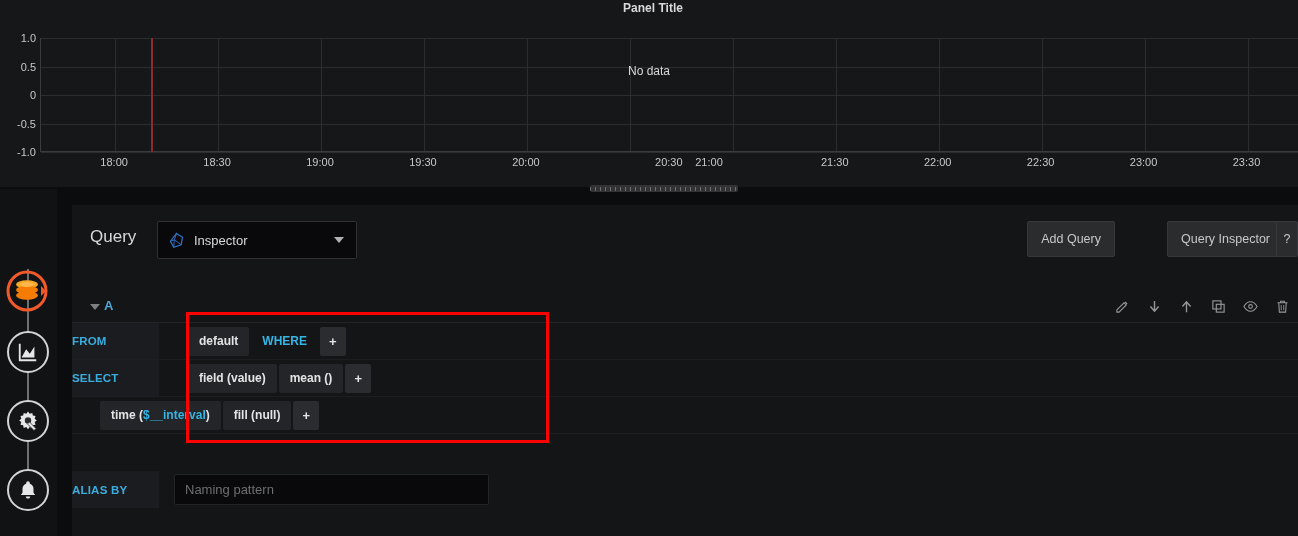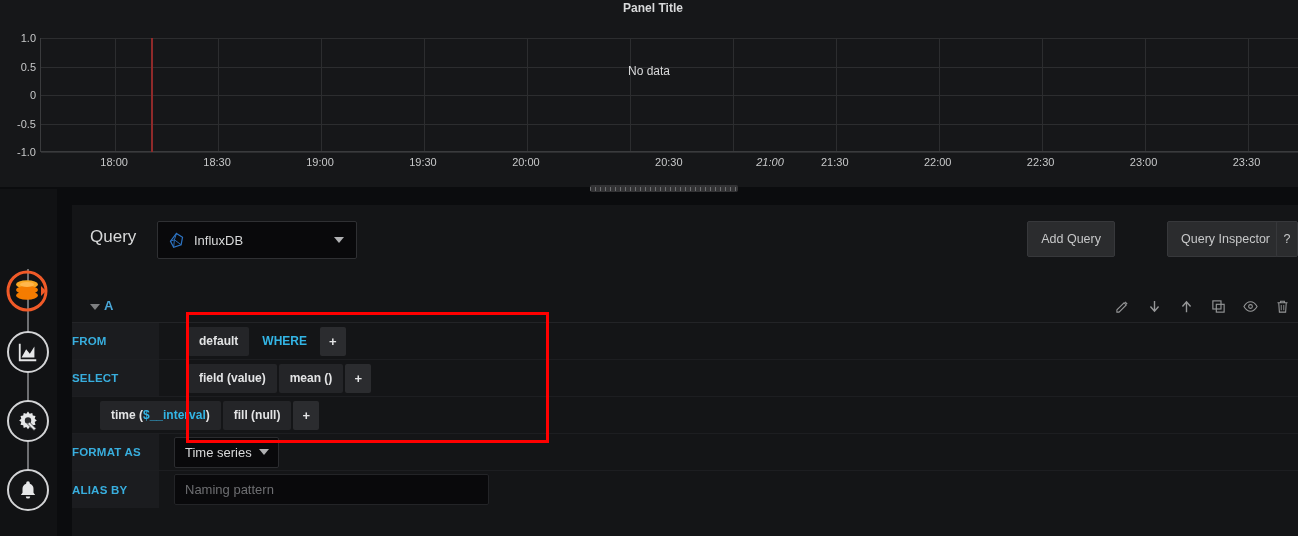--- a/index.html
+++ b/index.html
@@ -200,21 +200,21 @@
     </div>
   <div id="annotation-line" style="left: 151px; background: rgb(143, 42, 42);"></div>
   <div id="no-data-label">No data</div>
   <div id="resize-handle"></div>
 <div class="xtick" style="left: 114.121px;">18:00</div>
     <div class="xtick" style="left: 217.067px;">18:30</div>
     <div class="xtick" style="left: 320.013px;">19:00</div>
     <div class="xtick" style="left: 422.959px;">19:30</div>
     <div class="xtick" style="left: 525.905px;">20:00</div>
     <div class="xtick" style="left: 628.851px; margin-left: 40px;">20:30</div>
-    <div class="xtick" style="left: 770px; font-style: italic;">21:00</div>
+    <div class="xtick" style="left: 709px;">21:00</div>
     <div class="xtick" style="left: 834.743px;">21:30</div>
     <div class="xtick" style="left: 937.689px;">22:00</div>
     <div class="xtick" style="left: 1040.64px;">22:30</div>
     <div class="xtick" style="left: 1143.58px;">23:00</div>
     <div class="xtick" style="left: 1246.53px;">23:30</div>
   </div>
 
 <div id="sidebar">
   <div id="rail"></div>
 
@@ -259,21 +259,21 @@
   <div id="query-header">
     <div id="query-label">Query</div>
 
     <div id="ds-picker">
       <svg width="17" height="17" viewBox="0 0 24 24">
         <path d="M12 2 L20.5 7.5 L18.5 18 L8 21.5 L3.5 13 Z" fill="none" stroke="#2d74c4" stroke-width="1.7"></path>
         <path d="M12 2 L9 11 L18.5 18" fill="none" stroke="#2d74c4" stroke-width="1.3"></path>
         <path d="M9 11 L3.5 13" fill="none" stroke="#2d74c4" stroke-width="1.3"></path>
         <path d="M9 11 L8 21.5" fill="none" stroke="#2d74c4" stroke-width="1.3"></path>
       </svg>
-      <span id="ds-name">InfluxDB</span>
+      <span id="ds-name">Inspector</span>
       <span id="ds-caret"></span>
     </div>
 
     <div class="hdr-btn" id="add-query-btn">Add Query</div>
     <div class="hdr-btn" id="query-inspector-btn">Query Inspector</div>
     <div class="hdr-btn" id="help-btn">?</div>
   </div>
 
   <div id="row-a-bar">
     <div id="collapse-caret"></div>
@@ -328,29 +328,20 @@
       <div class="seg">
           <span>time (</span>
           <span class="tok">$__interval</span>
           <span>)</span>
         </div>
       <div class="seg">fill (null)</div>
       <div class="seg plus-seg">+</div>
     </div>
   </div>
 
-  <div class="qrow" style="top:229px">
-    <div class="qlabel">FORMAT AS</div>
-    <div class="qbody" style="padding-left:14px">
-      <div id="format-select">
-        <span>Time series</span>
-        <span id="format-caret"></span>
-      </div>
-    </div>
-  </div>
 
   <div class="qrow" style="top:266px;border-bottom:none">
     <div class="qlabel">ALIAS BY</div>
     <div class="qbody" style="padding-left:14px">
       <input id="alias-input" type="text" placeholder="Naming pattern" style="">
     </div>
   </div>
 </div>
 
 <div id="red-highlight"></div>

